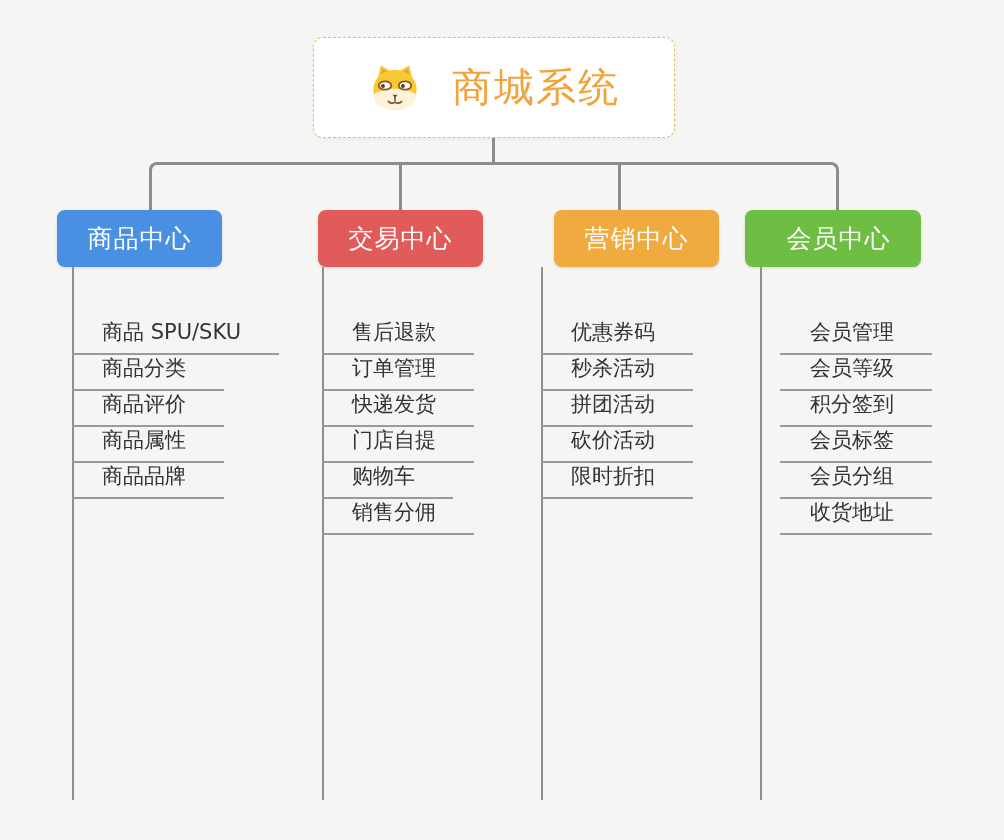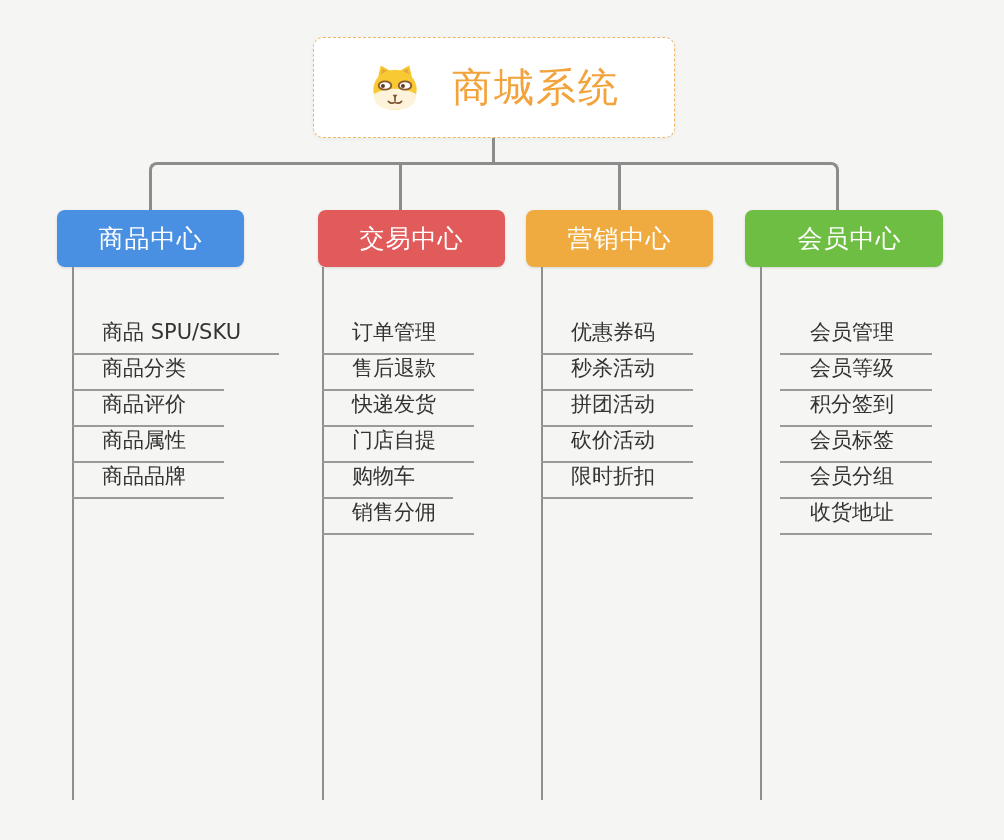--- a/index.html
+++ b/index.html
@@ -46,21 +46,21 @@
   .bracket-right{
     left:494px;
     border-right:3px solid #8c8c8c;
     border-top-right-radius:8px;
   }
   .drop{top:164px;width:3px;height:46px;}
   .drop-2{left:399px;}
   .drop-3{left:618px;}
   
   .branch-box{
-    position:absolute;top:210px;width:187px;height:57px;
+    position:absolute;top:210px;width:165px;height:57px;
     border-radius:8px;
     color:#ffffff;
     font-size:25px;
     letter-spacing:1px;
     display:flex;align-items:center;justify-content:center;
     box-shadow:0 1px 3px rgba(0,0,0,0.12);
     cursor:default;
     white-space:nowrap;
   }
   .branch-1{left:57px;}
@@ -114,39 +114,39 @@
   </div>
 
   <div class="line stem"></div>
   <div class="bracket bracket-left"></div>
   <div class="bracket bracket-right"></div>
   <div class="line drop drop-2"></div>
   <div class="line drop drop-3"></div>
 
   <div class="branch-box branch-1" style="background: rgb(74, 144, 226);">商品中心</div>
   <div class="branch-box branch-2" style="background: rgb(226, 91, 91);">交易中心</div>
-  <div class="branch-box branch-3" style="background: rgb(239, 171, 63);">营销中心</div>
+  <div class="branch-box branch-3" style="background: rgb(239, 171, 63); margin-left: 28px;">营销中心</div>
   <div class="branch-box branch-4" style="background: rgb(111, 190, 68);">会员中心</div>
 
   <div class="line col-line col-line-1"></div>
   <div class="line col-line col-line-2"></div>
   <div class="line col-line col-line-3"></div>
   <div class="line col-line col-line-4"></div>
 
   <div class="children children-1">
     <div class="child">商品 SPU/SKU</div>
     <div class="child">商品分类</div>
     <div class="child">商品评价</div>
     <div class="child">商品属性</div>
     <div class="child">商品品牌</div>
   </div>
 
   <div class="children children-2">
+    <div class="child">售后退款</div>
     <div class="child">订单管理</div>
-    <div class="child">售后退款</div>
     <div class="child">快递发货</div>
     <div class="child">门店自提</div>
     <div class="child">购物车</div>
     <div class="child">销售分佣</div>
   </div>
 
   <div class="children children-3">
     <div class="child">优惠券码</div>
     <div class="child">秒杀活动</div>
     <div class="child">拼团活动</div>

